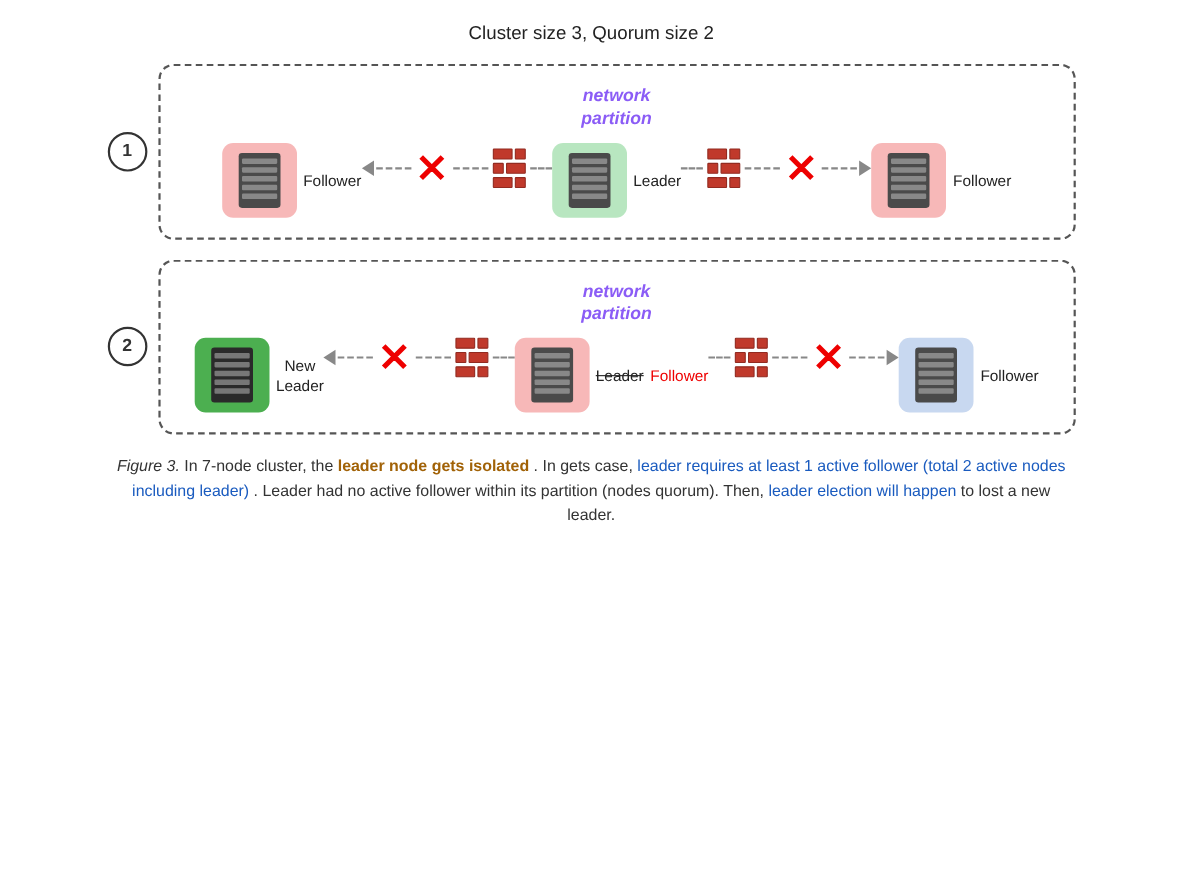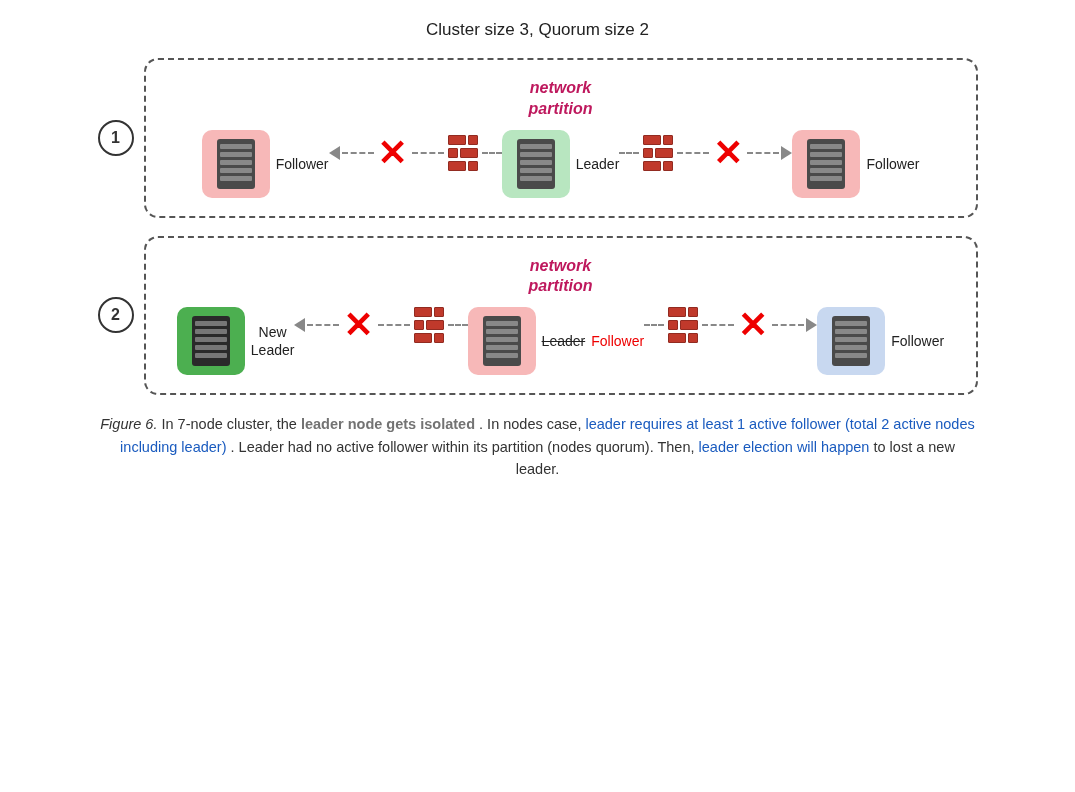--- a/index.html
+++ b/index.html
@@ -157,39 +157,39 @@
     }
     .brick.small {
       width: 10px;
     }
 
     .network-partition-label {
       text-align: center;
       font-size: 16px;
       font-weight: bold;
       font-style: italic;
-      color: #be185d;
+      color: #8b5cf6;
       line-height: 1.3;
       margin-bottom: 4px;
     }
 
     .caption-area {
       margin-top: 18px;
       max-width: 880px;
       font-size: 14.5px;
       color: #333;
       line-height: 1.55;
       text-align: center;
     }
     .caption-area em {
       font-style: italic;
     }
     .caption-area strong {
       font-weight: bold;
-      color: #737373;
+      color: #a16207;
     }
     .caption-area .blue { color: #1a5bbf; }
   </style>
 </head>
 <body>
 
 <div class="page-title">Cluster size 3, Quorum size 2</div>
 
 <div class="diagrams-wrapper">
 
@@ -398,21 +398,21 @@
           <div class="node-label">Follower</div>
         </div>
 
       </div>
     </div>
   </div>
 
 </div>
 
 <div class="caption-area">
-  <em>Figure 6.</em>
+  <em>Figure 3.</em>
   <span> In 7-node cluster, the </span>
   <strong>leader node gets isolated</strong>
-  <span>. In nodes case, </span>
+  <span>. In gets case, </span>
   <span class="blue">leader requires at least 1 active follower (total 2 active nodes including leader)</span>
   <span>. Leader had no active follower within its partition (nodes quorum). Then, </span>
   <span class="blue">leader election will happen</span>
   <span> to lost a new leader.</span>
 </div>
 
 </body></html>

